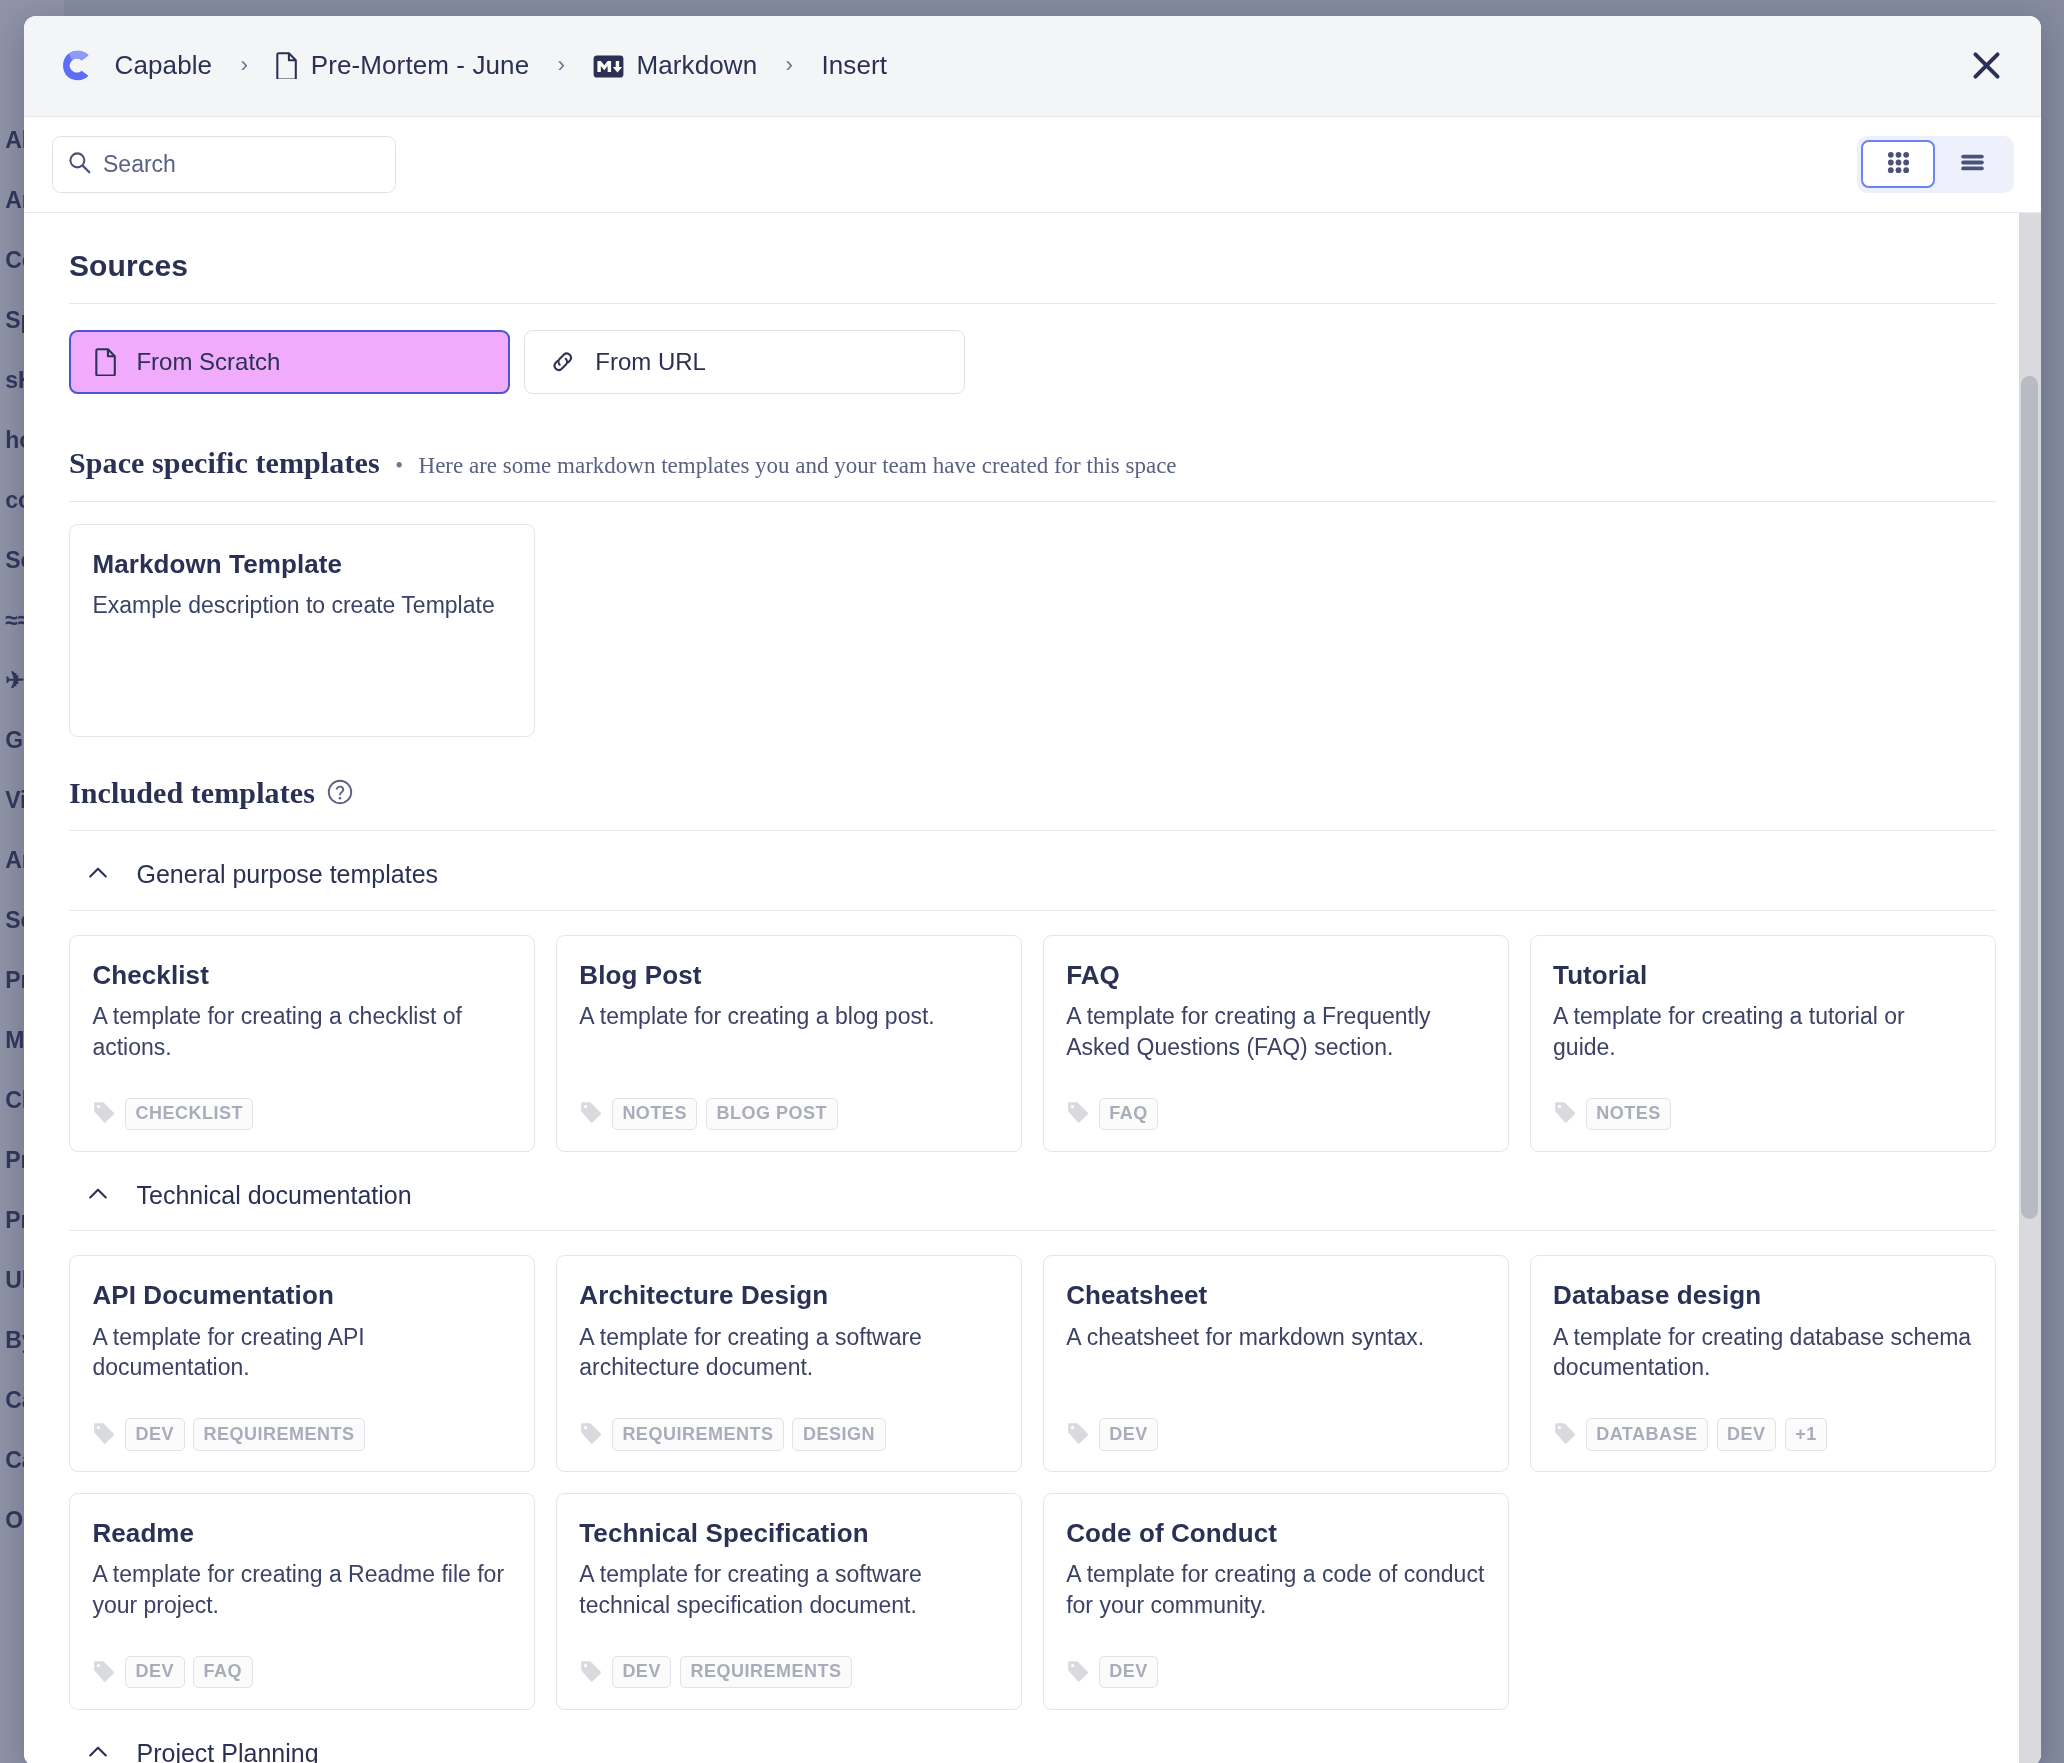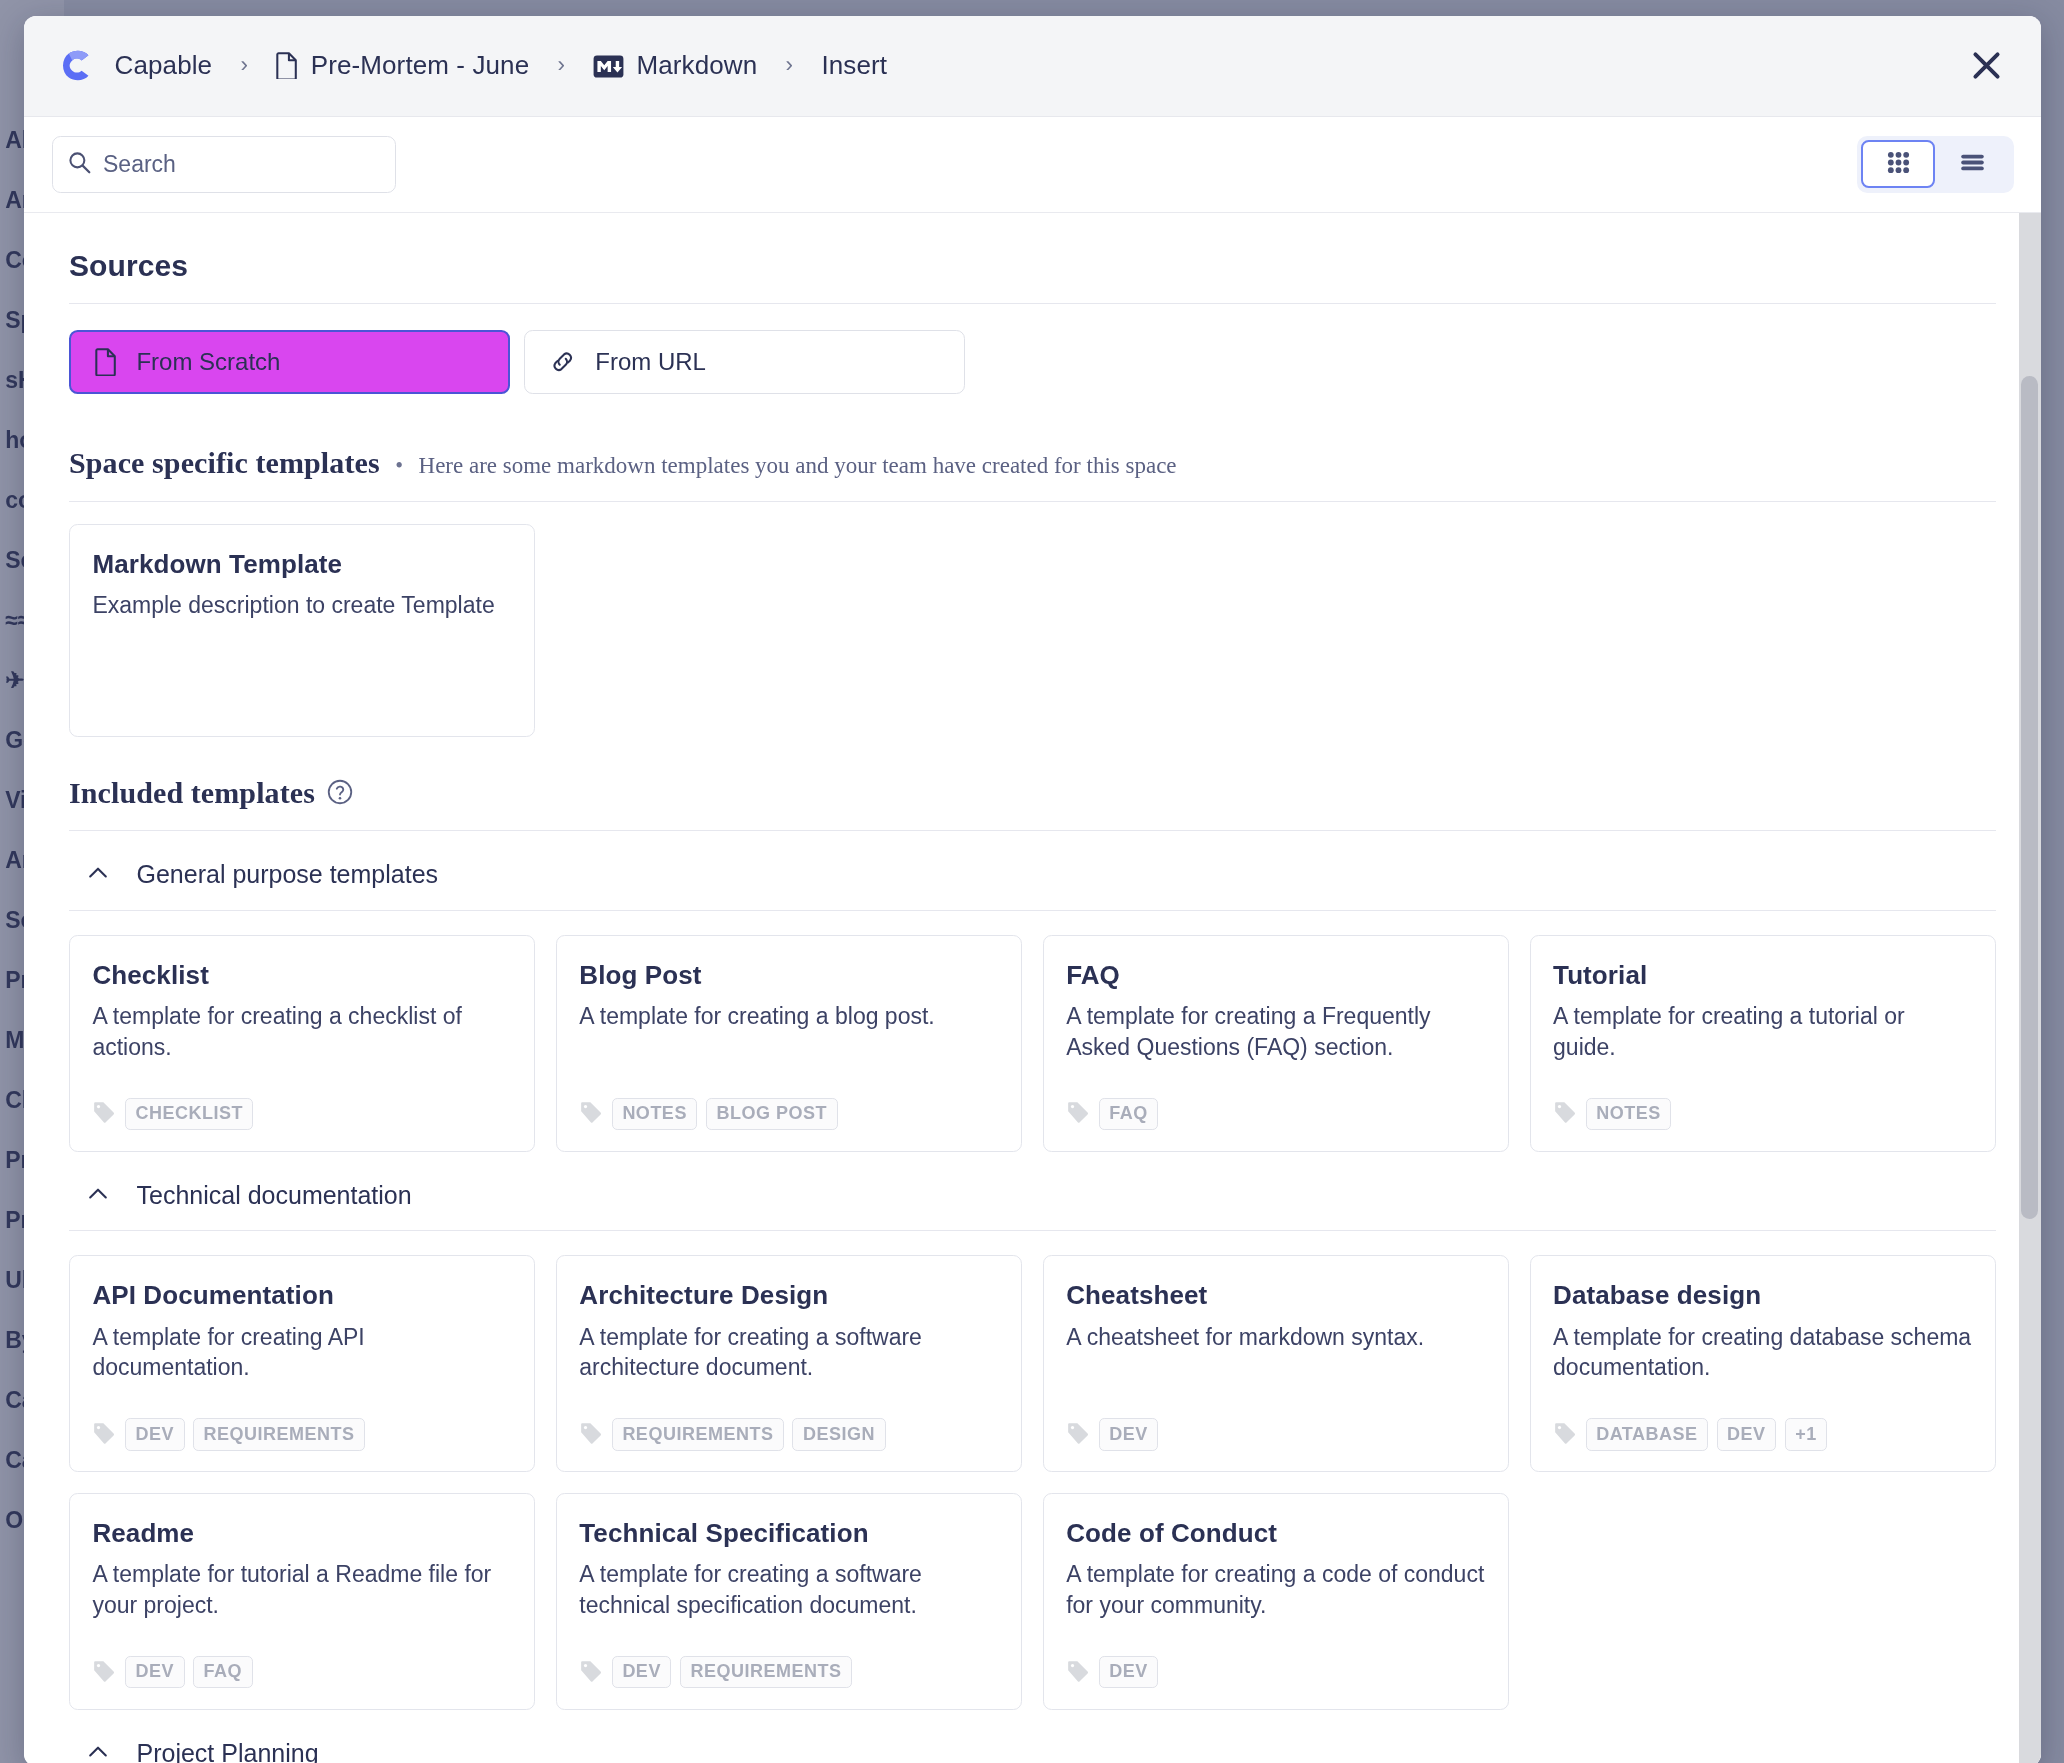--- a/index.html
+++ b/index.html
@@ -213,21 +213,21 @@
     align-items: center;
     gap: 19px;
     padding: 0 24px;
     font-size: 24px;
     color: #2b3154;
     cursor: pointer;
     background: #fff;
   }
   .source-btn.selected {
     border: 2.6px solid #4b55d6;
-    background: #d946ef;
+    background: #f0abfc;
   }
 
   
   .cards-grid {
     display: grid;
     grid-template-columns: repeat(4, 1fr);
     gap: 20.6px;
     padding-top: 24px;
   }
   .card {
@@ -609,21 +609,21 @@
                     <path d="M2.5 13.2 v-9.5 a1.2 1.2 0 0 1 1.2 -1.2 h9.5 l12 12 a1.6 1.6 0 0 1 0 2.3 l-9.2 9.2 a1.6 1.6 0 0 1 -2.3 0 z" fill="#d8dade"></path>
                     <circle cx="7.6" cy="7.6" r="1.9" fill="#ffffff"></circle>
                   </svg></span>
                 <span class="tag-chip">DATABASE</span>
                 <span class="tag-chip">DEV</span>
                 <span class="tag-chip">+1</span>
               </div>
             </div>
             <div class="card">
               <div class="card-title">Readme</div>
-              <div class="card-desc">A template for tutorial a Readme file for your project.</div>
+              <div class="card-desc">A template for creating a Readme file for your project.</div>
               <div class="card-tags">
                 <span class="tag-icon"><svg width="24" height="24" viewBox="0 0 28 28">
                     <path d="M2.5 13.2 v-9.5 a1.2 1.2 0 0 1 1.2 -1.2 h9.5 l12 12 a1.6 1.6 0 0 1 0 2.3 l-9.2 9.2 a1.6 1.6 0 0 1 -2.3 0 z" fill="#d8dade"></path>
                     <circle cx="7.6" cy="7.6" r="1.9" fill="#ffffff"></circle>
                   </svg></span>
                 <span class="tag-chip">DEV</span>
                 <span class="tag-chip">FAQ</span>
               </div>
             </div>
             <div class="card">

